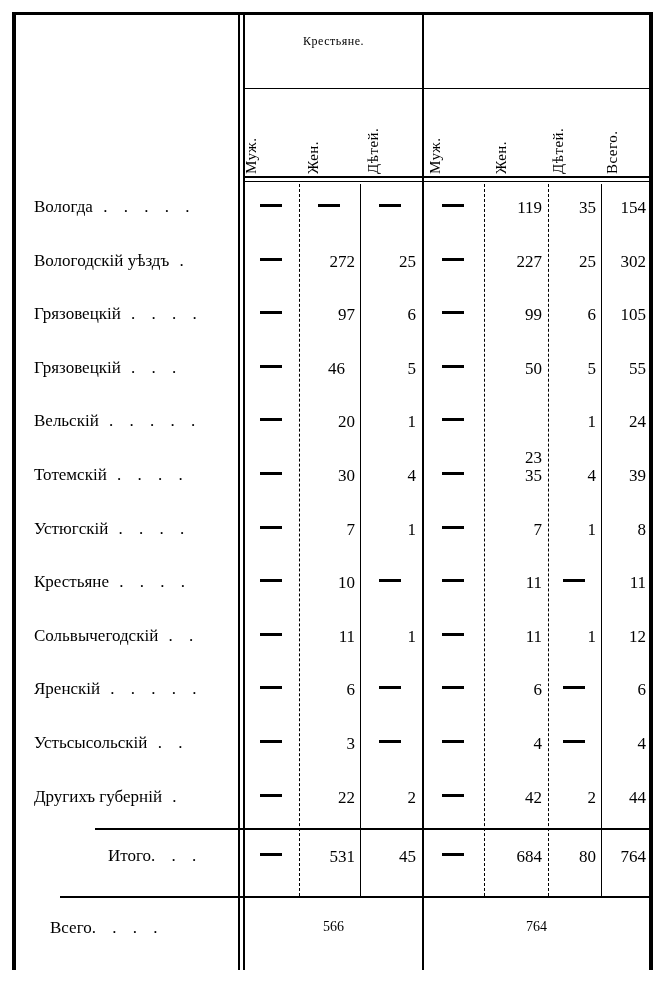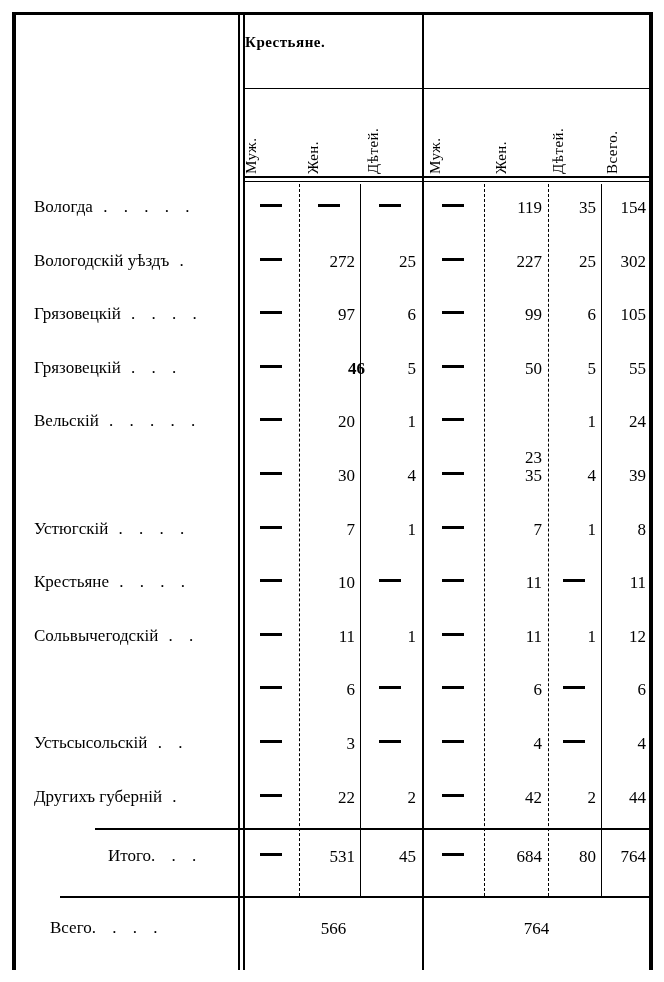--- a/index.html
+++ b/index.html
@@ -59,25 +59,24 @@
     width: 1px;
     height: 712px;
     border-left: 1px dashed #000;
   }
   .vcol.solidish { border-left: 1px solid #000; }
 
   
   .group-title {
     position: absolute;
     top: 34px;
-    text-align: left;
-    font-size: 15px;
+    text-align: center;
+    font-size: 12px;
     letter-spacing: 0.5px;
     white-space: nowrap;
-    font-weight: bold;
   }
   #group-peasants { left: 245px; width: 177px; }
   #group-total    { left: 424px; width: 225px; letter-spacing: 3px; }
 
   
   .vhead {
     position: absolute;
     top: 96px;
     height: 78px;
     width: 1px;
@@ -154,21 +153,21 @@
   }
   #grand-row .row-label {
     left: 50px;
     top: 20px;
     width: 190px;
   }
   .grand-cell {
     position: absolute;
     top: 21px;
     text-align: center;
-    font-size: 17px;
+    font-size: 14px;
   }
   #grand-peasants { left: 245px; width: 177px; }
   #grand-total    { left: 424px; width: 225px; }
 </style>
 </head>
 <body>
 
 <div id="page">
 
   <div class="rule border-top"></div>
@@ -242,38 +241,39 @@
         <div class="cell" style="left: 302px; width: 53px;">97</div>
         <div class="cell" style="left: 363px; width: 53px;">6</div>
         <div class="cell dash" style="left: 427px; width: 51px;"><span class="dashglyph"></span></div>
         <div class="cell" style="left: 487px; width: 55px;">99</div>
         <div class="cell" style="left: 551px; width: 45px;">6</div>
         <div class="cell" style="left: 604px; width: 42px;">105</div>
       </div>
       <div class="row">
         <div class="row-label"><span>Грязовецкій</span><span class="dots"> .   .   .</span></div>
         <div class="cell dash" style="left: 248px; width: 46px;"><span class="dashglyph"></span></div>
-        <div class="cell" style="left: 312px; width: 53px; font-weight: bold;">46</div>
+        <div class="cell" style="left: 292px; width: 53px;">46</div>
         <div class="cell" style="left: 363px; width: 53px;">5</div>
         <div class="cell dash" style="left: 427px; width: 51px;"><span class="dashglyph"></span></div>
         <div class="cell" style="left: 487px; width: 55px;">50</div>
         <div class="cell" style="left: 551px; width: 45px;">5</div>
         <div class="cell" style="left: 604px; width: 42px;">55</div>
       </div>
       <div class="row">
         <div class="row-label"><span>Вельскій</span><span class="dots"> .   .    .    .    .</span></div>
         <div class="cell dash" style="left: 248px; width: 46px;"><span class="dashglyph"></span></div>
         <div class="cell" style="left: 302px; width: 53px;">20</div>
         <div class="cell" style="left: 363px; width: 53px;">1</div>
         <div class="cell dash" style="left: 427px; width: 51px;"><span class="dashglyph"></span></div>
         <div class="cell" style="left: 487px; width: 55px; margin-top: 36px;">23</div>
         <div class="cell" style="left: 551px; width: 45px;">1</div>
         <div class="cell" style="left: 604px; width: 42px;">24</div>
       </div>
       <div class="row">
+        <div class="row-label"><span>Тотемскій</span><span class="dots"> .    .    .    .</span></div>
         <div class="cell dash" style="left: 248px; width: 46px;"><span class="dashglyph"></span></div>
         <div class="cell" style="left: 302px; width: 53px;">30</div>
         <div class="cell" style="left: 363px; width: 53px;">4</div>
         <div class="cell dash" style="left: 427px; width: 51px;"><span class="dashglyph"></span></div>
         <div class="cell" style="left: 487px; width: 55px;">35</div>
         <div class="cell" style="left: 551px; width: 45px;">4</div>
         <div class="cell" style="left: 604px; width: 42px;">39</div>
       </div>
       <div class="row">
         <div class="row-label"><span>Устюгскій</span><span class="dots"> .    .    .    .</span></div>
@@ -299,20 +299,21 @@
         <div class="row-label"><span>Сольвычегодскій</span><span class="dots"> .    .</span></div>
         <div class="cell dash" style="left: 248px; width: 46px;"><span class="dashglyph"></span></div>
         <div class="cell" style="left: 302px; width: 53px;">11</div>
         <div class="cell" style="left: 363px; width: 53px;">1</div>
         <div class="cell dash" style="left: 427px; width: 51px;"><span class="dashglyph"></span></div>
         <div class="cell" style="left: 487px; width: 55px;">11</div>
         <div class="cell" style="left: 551px; width: 45px;">1</div>
         <div class="cell" style="left: 604px; width: 42px;">12</div>
       </div>
       <div class="row">
+        <div class="row-label"><span>Яренскій</span><span class="dots"> .   .    .    .    .</span></div>
         <div class="cell dash" style="left: 248px; width: 46px;"><span class="dashglyph"></span></div>
         <div class="cell" style="left: 302px; width: 53px;">6</div>
         <div class="cell dash" style="left: 363px; width: 53px;"><span class="dashglyph"></span></div>
         <div class="cell dash" style="left: 427px; width: 51px;"><span class="dashglyph"></span></div>
         <div class="cell" style="left: 487px; width: 55px;">6</div>
         <div class="cell dash" style="left: 551px; width: 45px;"><span class="dashglyph"></span></div>
         <div class="cell" style="left: 604px; width: 42px;">6</div>
       </div>
       <div class="row">
         <div class="row-label"><span>Устьсысольскій</span><span class="dots"> .    .</span></div>

